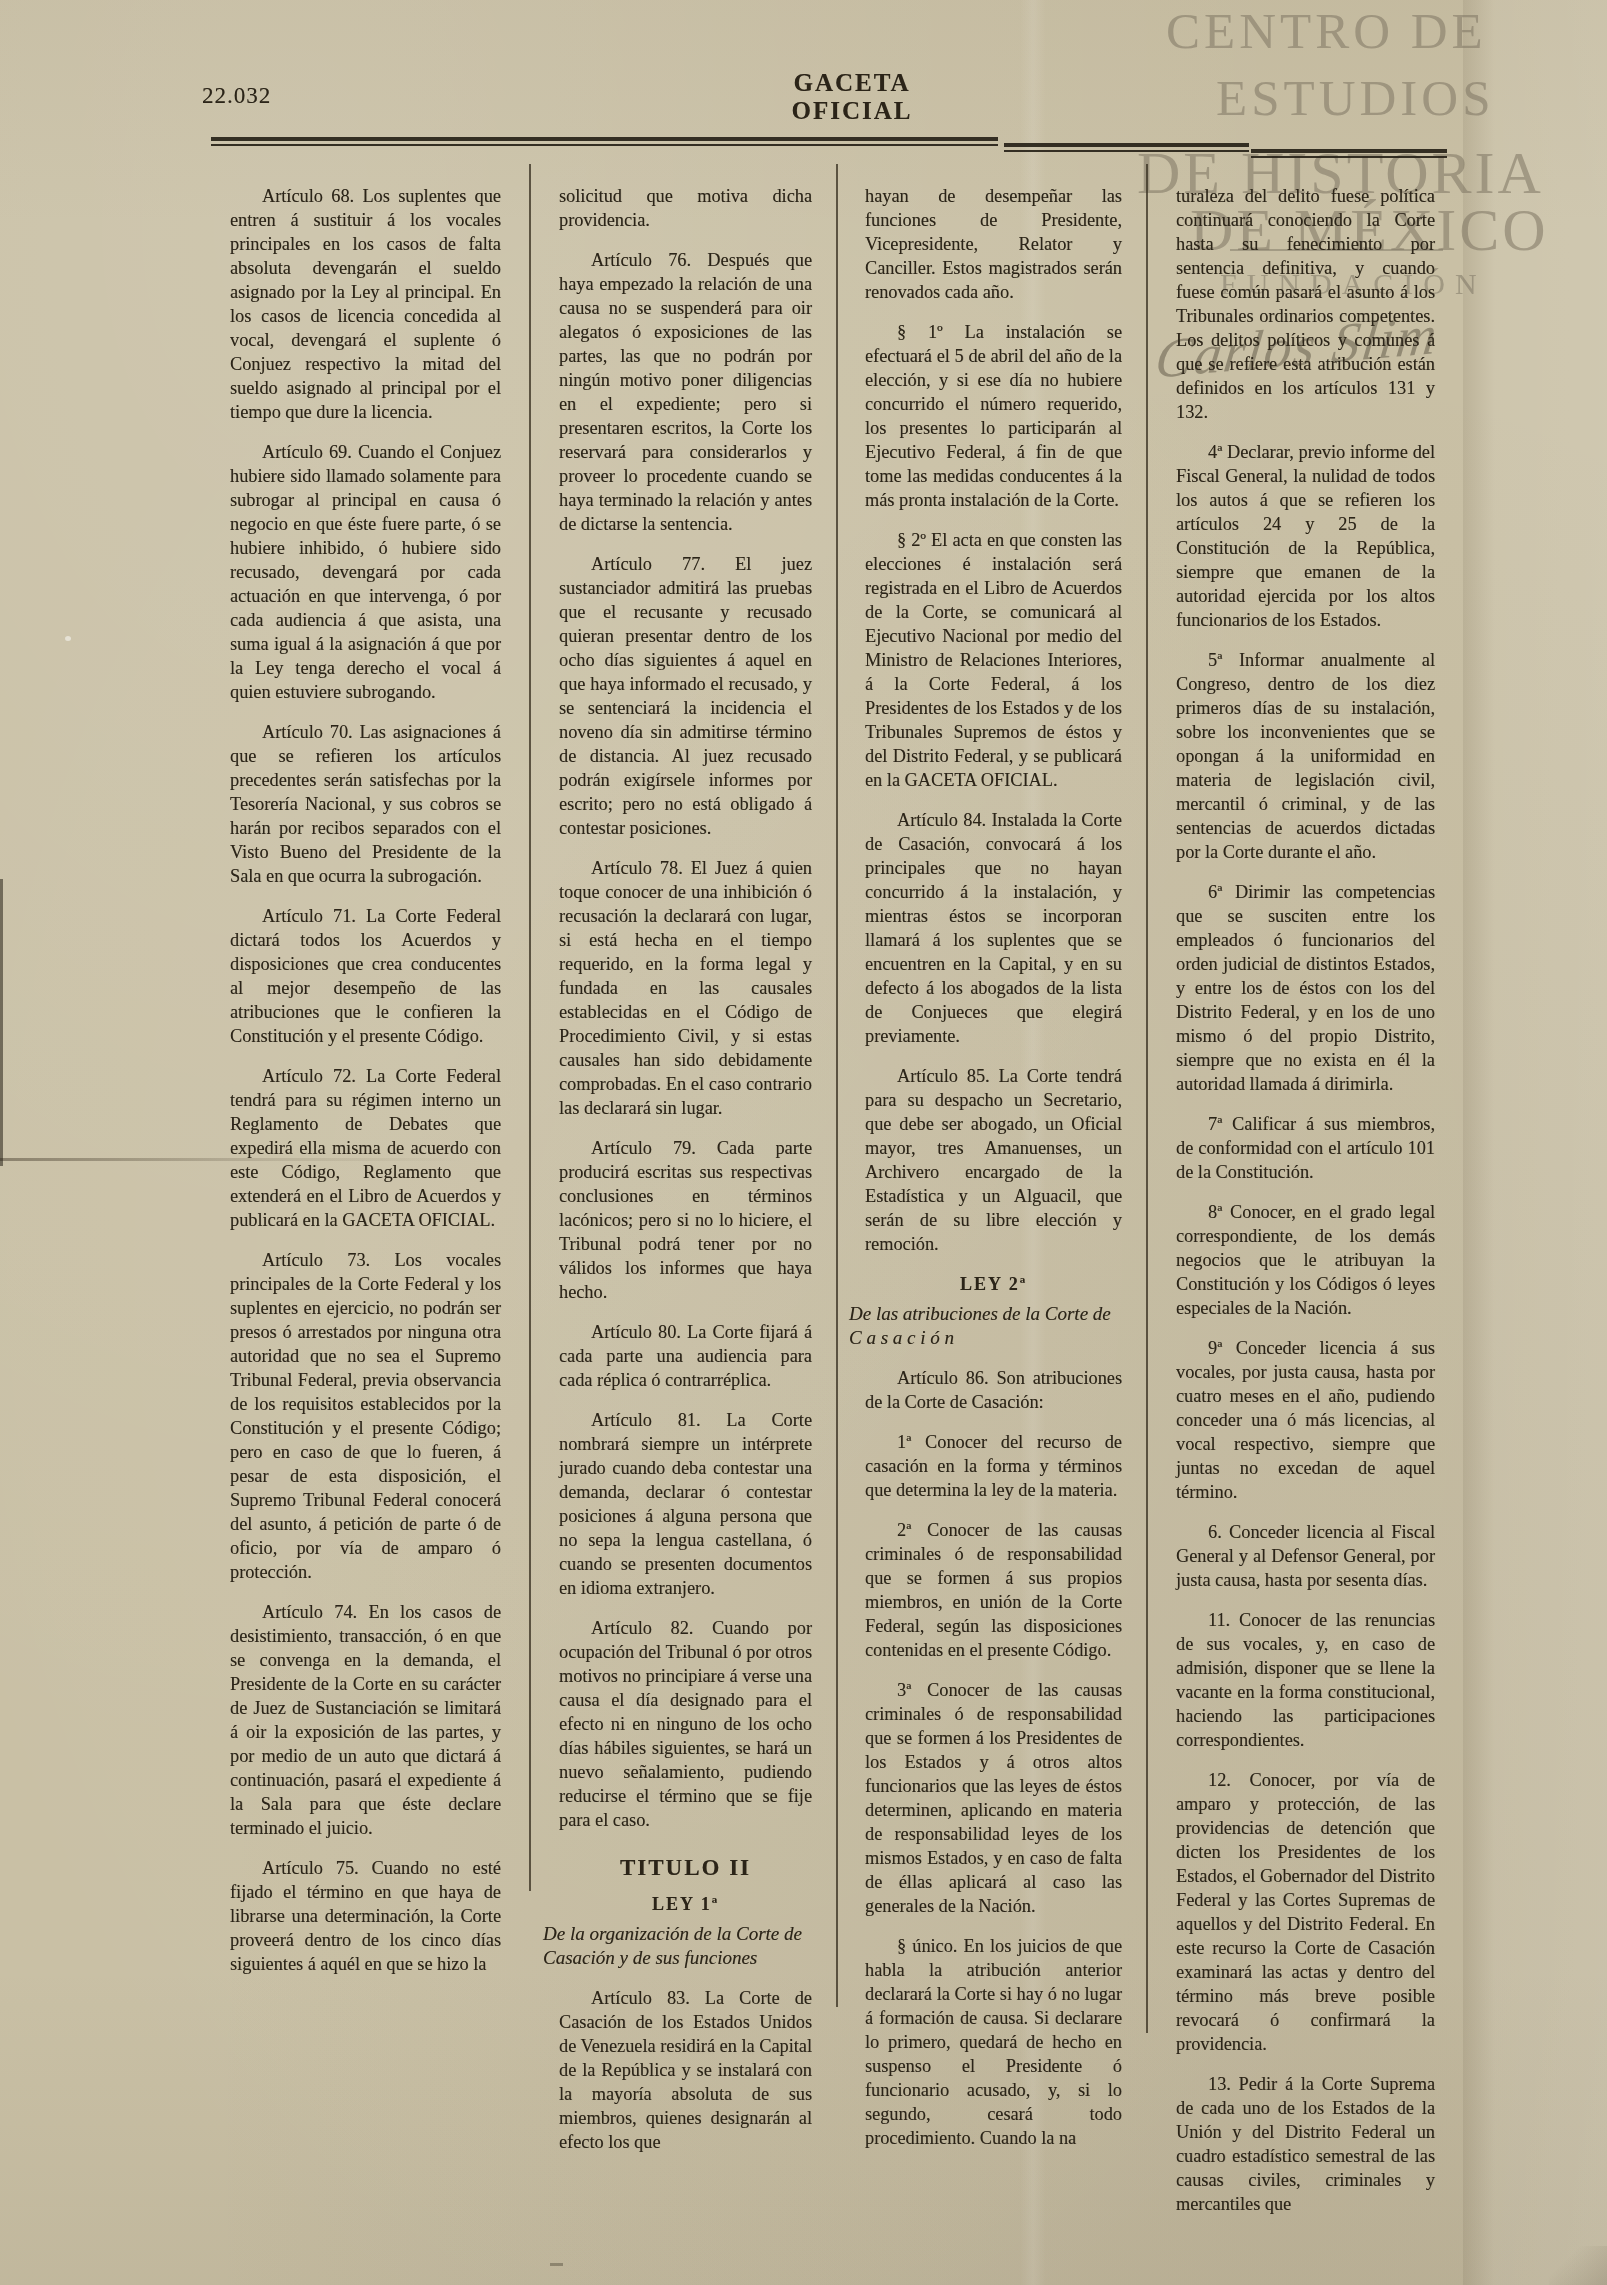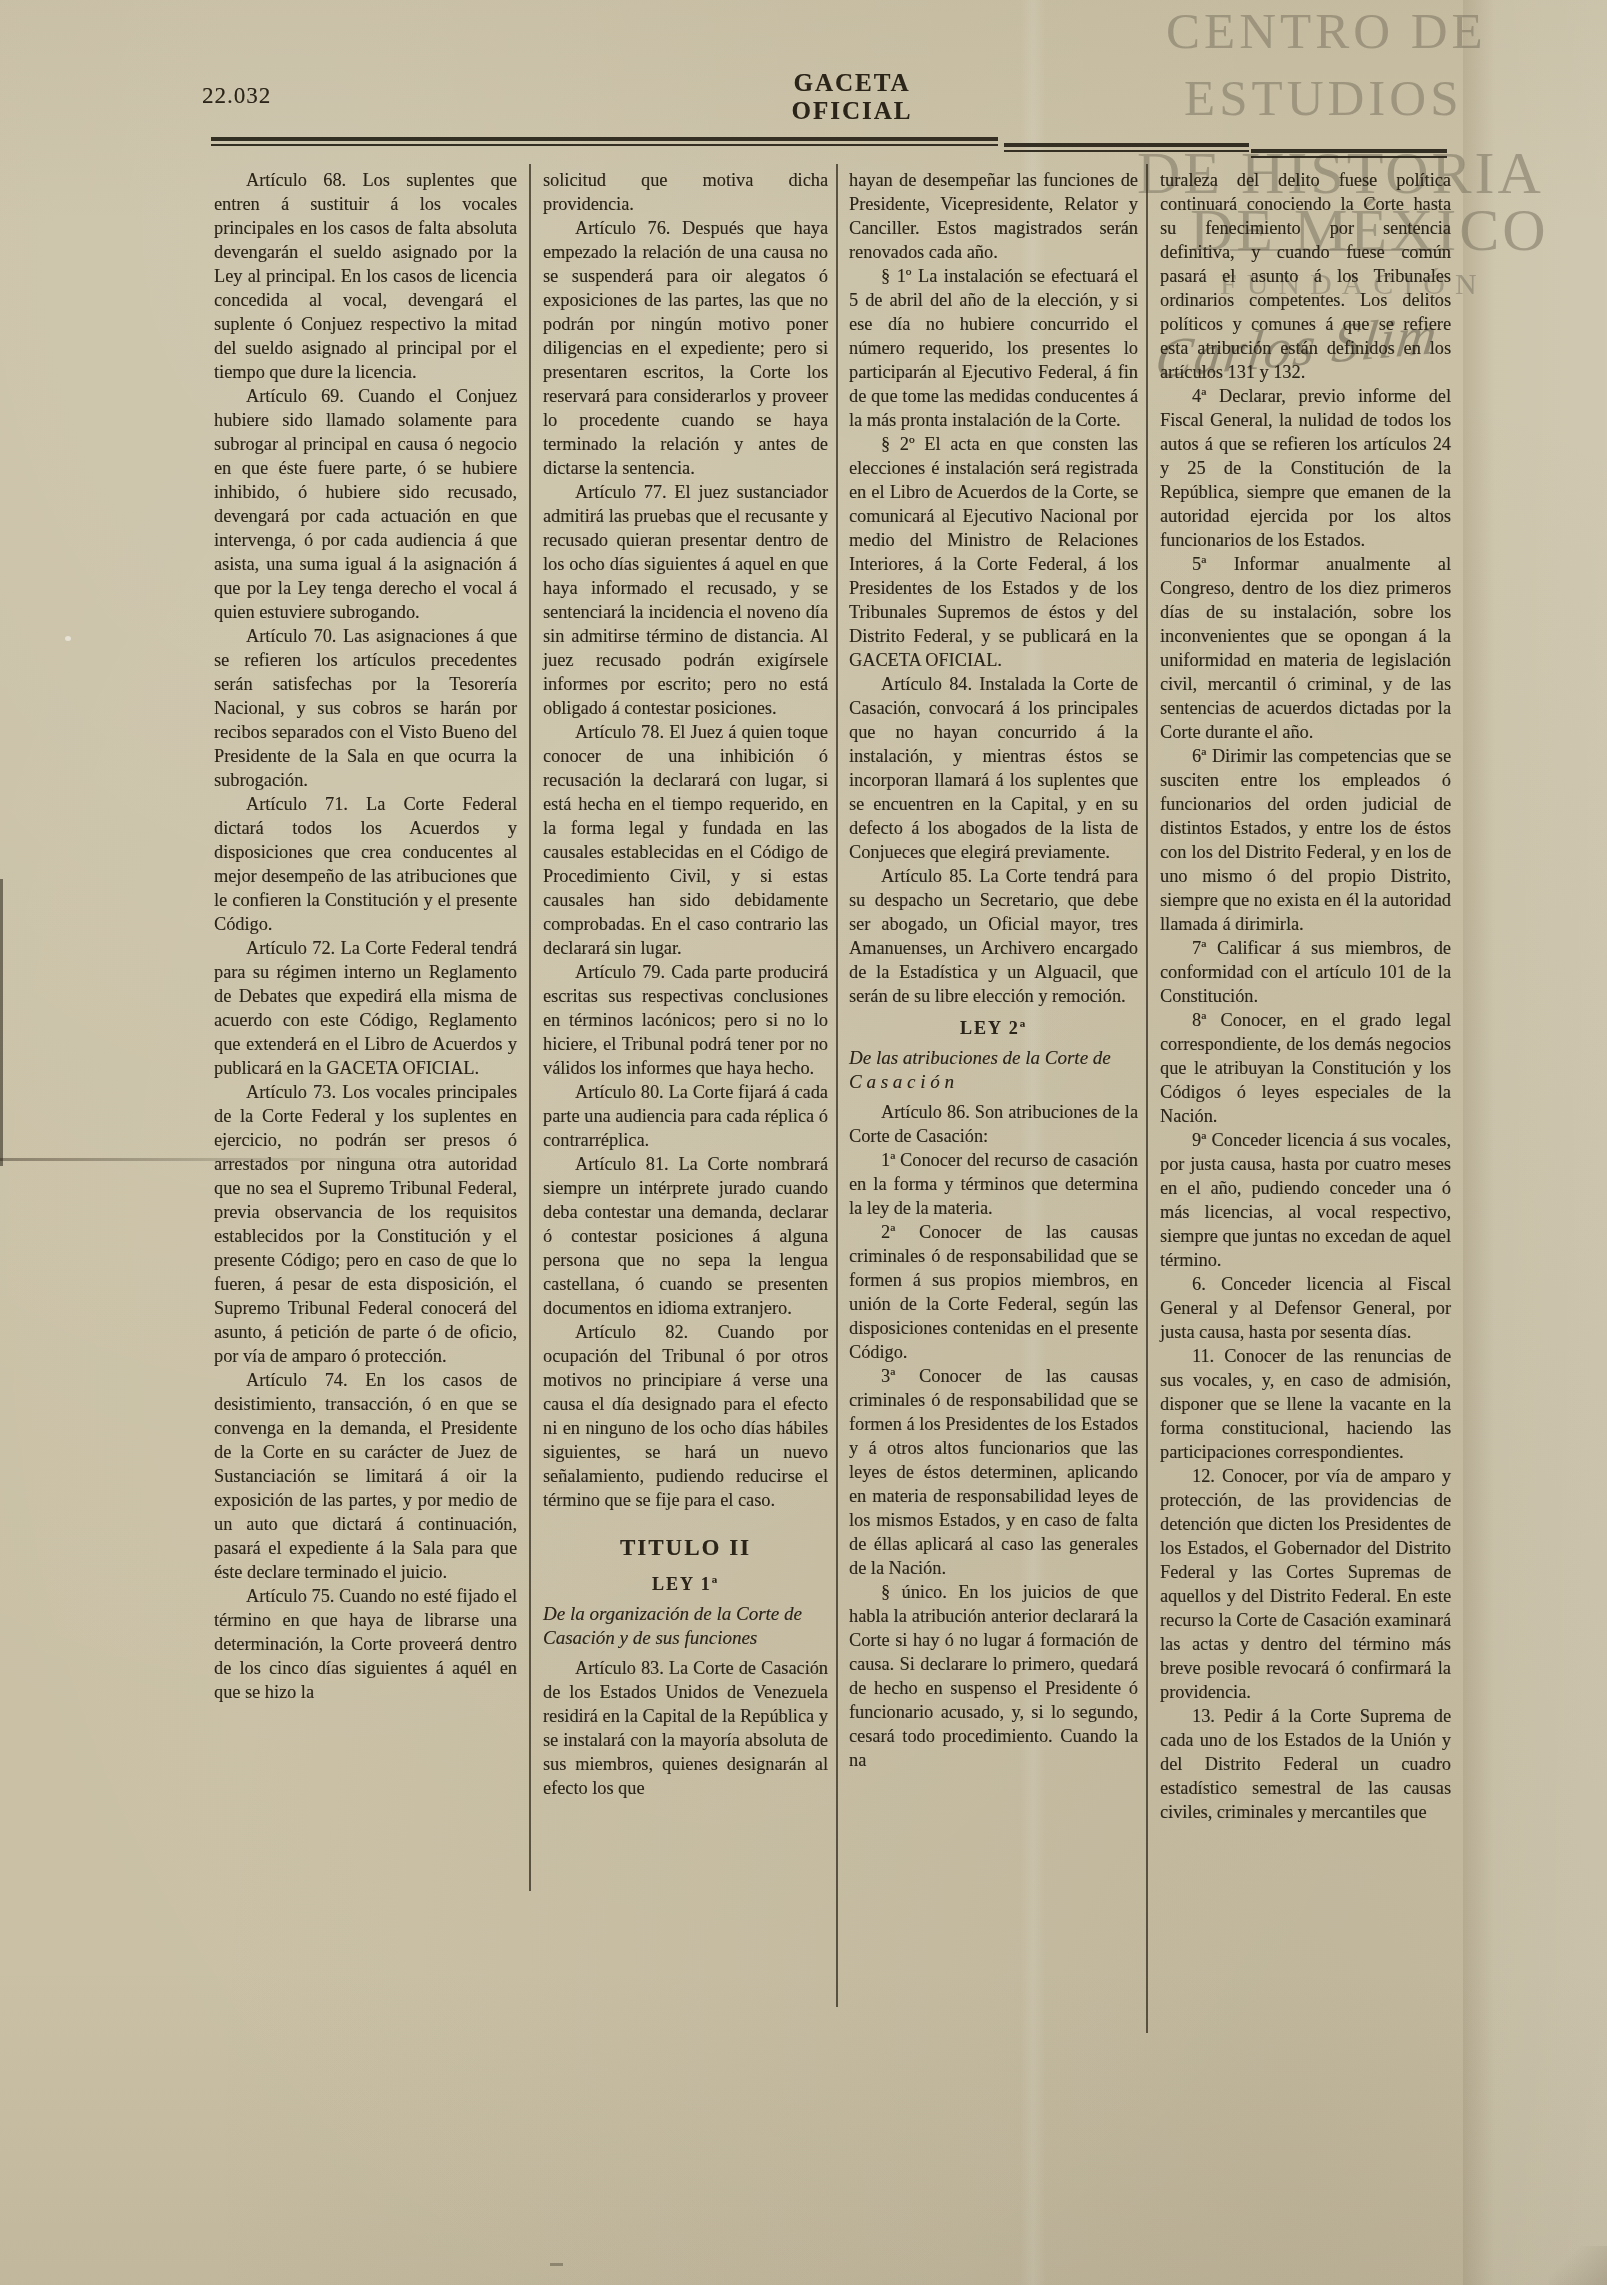--- a/index.html
+++ b/index.html
@@ -18,21 +18,21 @@
       linear-gradient(180deg, rgba(120,100,70,.06), rgba(0,0,0,0) 10%, rgba(0,0,0,0) 86%, rgba(100,85,60,.08));
     color:#2b2418;
   }
   .ink{color:#2b2418;text-shadow:0.3px 0.3px 0 rgba(35,28,18,.35);}
   .pagenum{position:absolute;left:202px;top:83px;font-size:23px;letter-spacing:1px;text-align:right;}
   .masthead{position:absolute;left:731px;top:69px;width:242px;text-align:center;
     font-size:25px;font-weight:bold;letter-spacing:2px;}
   .rule{position:absolute;height:3px;border-top:4px solid #241f15;border-bottom:2px solid #241f15;opacity:.9;}
   .vdiv{position:absolute;width:2px;background:#352d1f;opacity:.75;}
   .col{position:absolute;top:168px;font-size:18.3px;line-height:24px;text-align:justify;}
-  .blk{margin:0;}
+  .blk{margin:16px;}
   .blk.p{text-indent:32px;}
   .blk.cont{text-indent:0;}
   .blk.title{text-align:center;text-indent:0;font-size:23px;letter-spacing:2px;margin:24px 0 12px 0;font-weight:bold;}
   .blk.ley{text-align:center;text-indent:0;font-size:18px;letter-spacing:2px;margin:8px 0 6px 0;font-variant:small-caps;font-weight:bold;}
   .blk.ital{text-indent:0;font-style:italic;font-size:19px;margin:0 0 6px 0;white-space:pre-line;}
   .watermark{position:absolute;pointer-events:none;color:rgba(125,117,99,.55);
     font-family:"Liberation Serif","DejaVu Serif",serif;}
   .wm-big{font-size:51px;letter-spacing:4px;}
   .wm-mid{font-size:60px;letter-spacing:3px;}
   .wm-rule{position:absolute;height:2px;background:rgba(125,117,99,.5);}
@@ -58,21 +58,21 @@
 
   <div class="fold-right"></div>
   <div class="crease-v"></div>
   <div class="crease-h"></div>
   <div class="edge-sliver"></div>
   <div class="speck-a"></div>
   <div class="speck-b"></div>
   <div class="corner-shade"></div>
 
   <div class="watermark wm-big" style="left:1166px;top:2px;">CENTRO DE</div>
-  <div class="watermark wm-big" style="left:1184px;top:69px;">ESTUDIOS</div>
+  <div class="watermark wm-big" style="left:1216px;top:69px;">ESTUDIOS</div>
   <div class="watermark wm-mid" style="left:1137px;top:139px;">DE HISTORIA</div>
   <div class="watermark wm-mid" style="left:1190px;top:196px;">DE MÉXICO</div>
   <div class="wm-rule" style="left:1230px;top:249px;width:213px;"></div>
   <div class="watermark wm-fund" style="left:1220px;top:267px;">FUNDACIÓN</div>
   <div class="watermark wm-sign" style="left:1160px;top:327px;">Carlos Slim</div>
 
   <div class="pagenum ink">22.032</div>
   <div class="masthead ink">GACETA OFICIAL</div>
 
   <div class="rule" style="left:211px;top:137px;width:787px;"></div>

